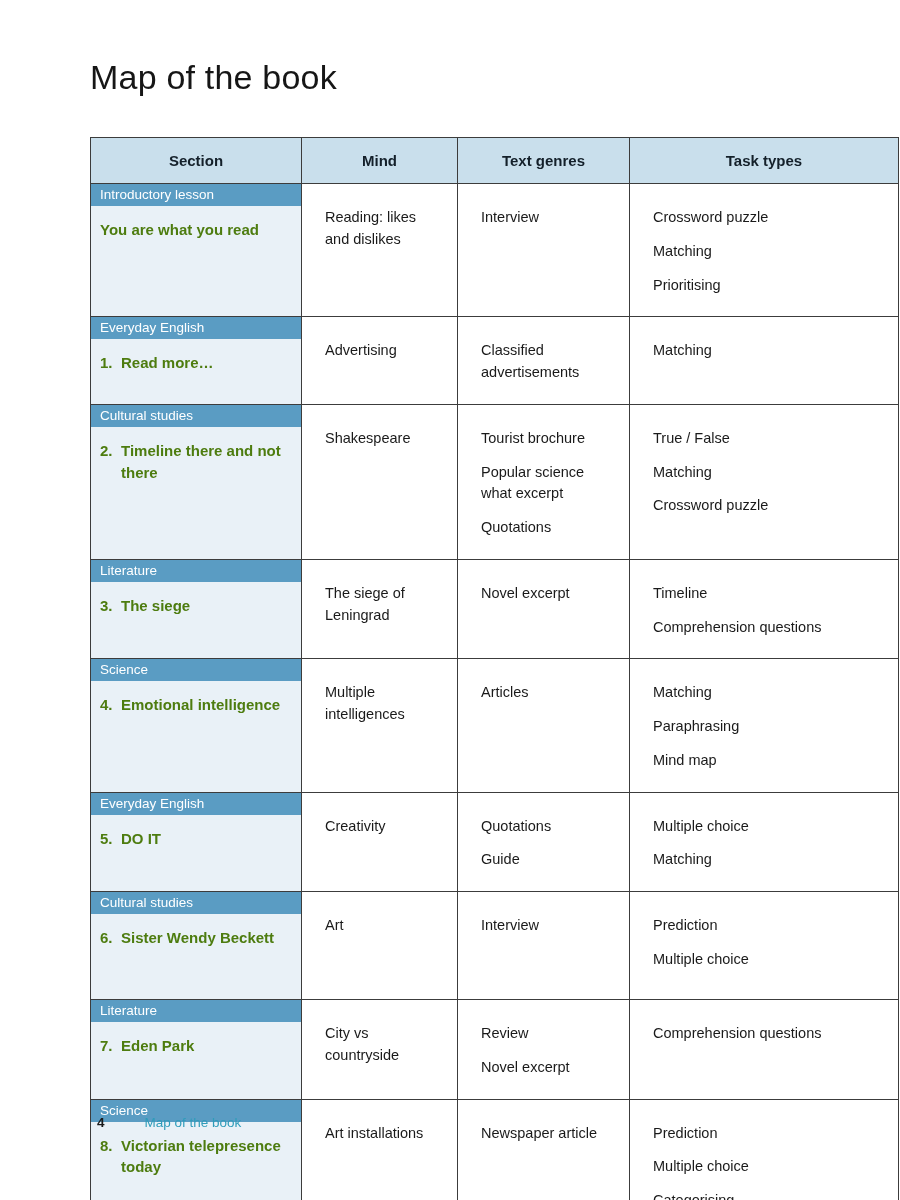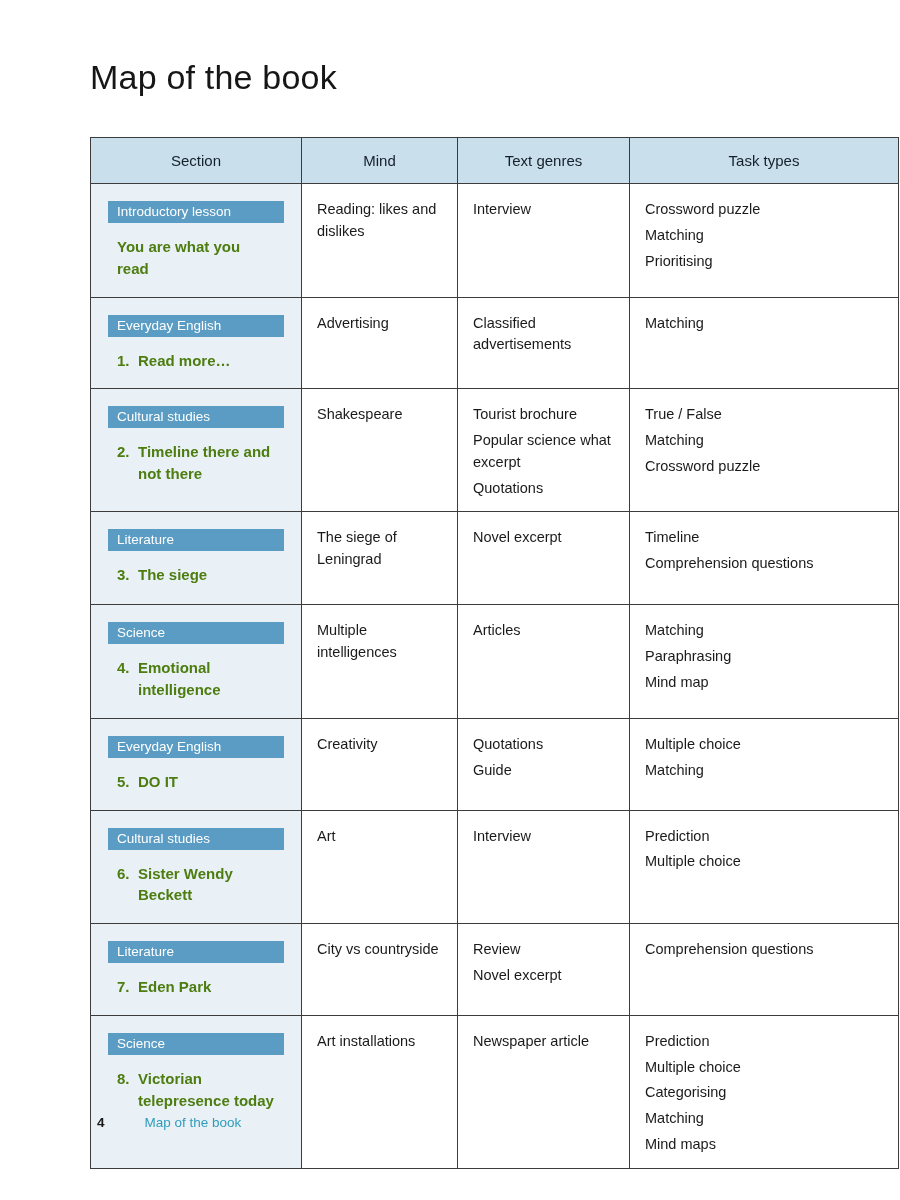--- a/index.html
+++ b/index.html
@@ -19,41 +19,41 @@
     position:absolute; left:90px; top:137px;
     width:808px; border-collapse:collapse; table-layout:fixed;
   }
   .map-table col.c-section { width:211px; }
   .map-table col.c-topic   { width:156px; }
   .map-table col.c-genres  { width:172px; }
   .map-table col.c-tasks   { width:269px; }
 
   .map-table th {
     height:46px; background:var(--header-bg,#c9dfec);
-    border:1px solid #3c3c3c; font-size:15px; font-weight:400;
+    border:1px solid #3c3c3c; font-size:15px; font-weight:700;
     text-align:center; vertical-align:middle; color:#14202a;
   }
   .map-table td {
     border:1px solid #3c3c3c; vertical-align:top; font-size:14.5px;
   }
 
-  .section-cell { background:var(--section-bg,#e9f1f7); padding:17px; }
+  .section-cell { background:var(--section-bg,#e9f1f7); padding:0; }
   .band {
     background:var(--band,#5a9cc3); color:#ffffff;
     font-size:13.5px; line-height:16px; padding:3px 0 3px 9px;
     white-space:nowrap; overflow:hidden;
   }
   .section-title {
     display:flex; gap:6px; padding:13px 10px 0 9px;
     font-weight:700; font-size:15px; line-height:1.45; color:#4d7c0f;
   }
   .section-title .num { flex:0 0 auto; min-width:15px; }
 
   .body-cell { padding:11px 6px 8px 11px; line-height:1.5; }
-  .cell-line { margin:4px; }
+  .cell-line { margin:12px; }
 
   .footer {
     position:absolute; left:97px; top:1115px;
     font-size:13.5px; display:flex; align-items:baseline;
   }
   .footer .page-number { color:#1a1a1a; font-weight:700; }
   .footer .footer-title { color:var(--footer-accent,#2f9cba); margin-left:40px; }
 </style>
 </head>
 <body>

